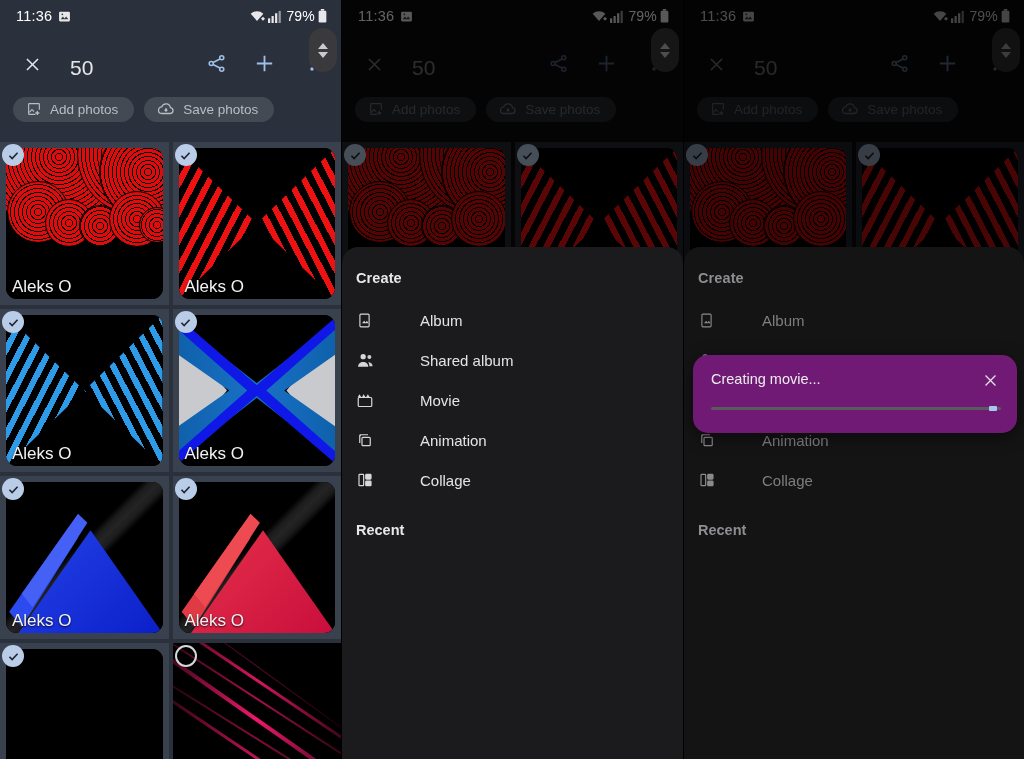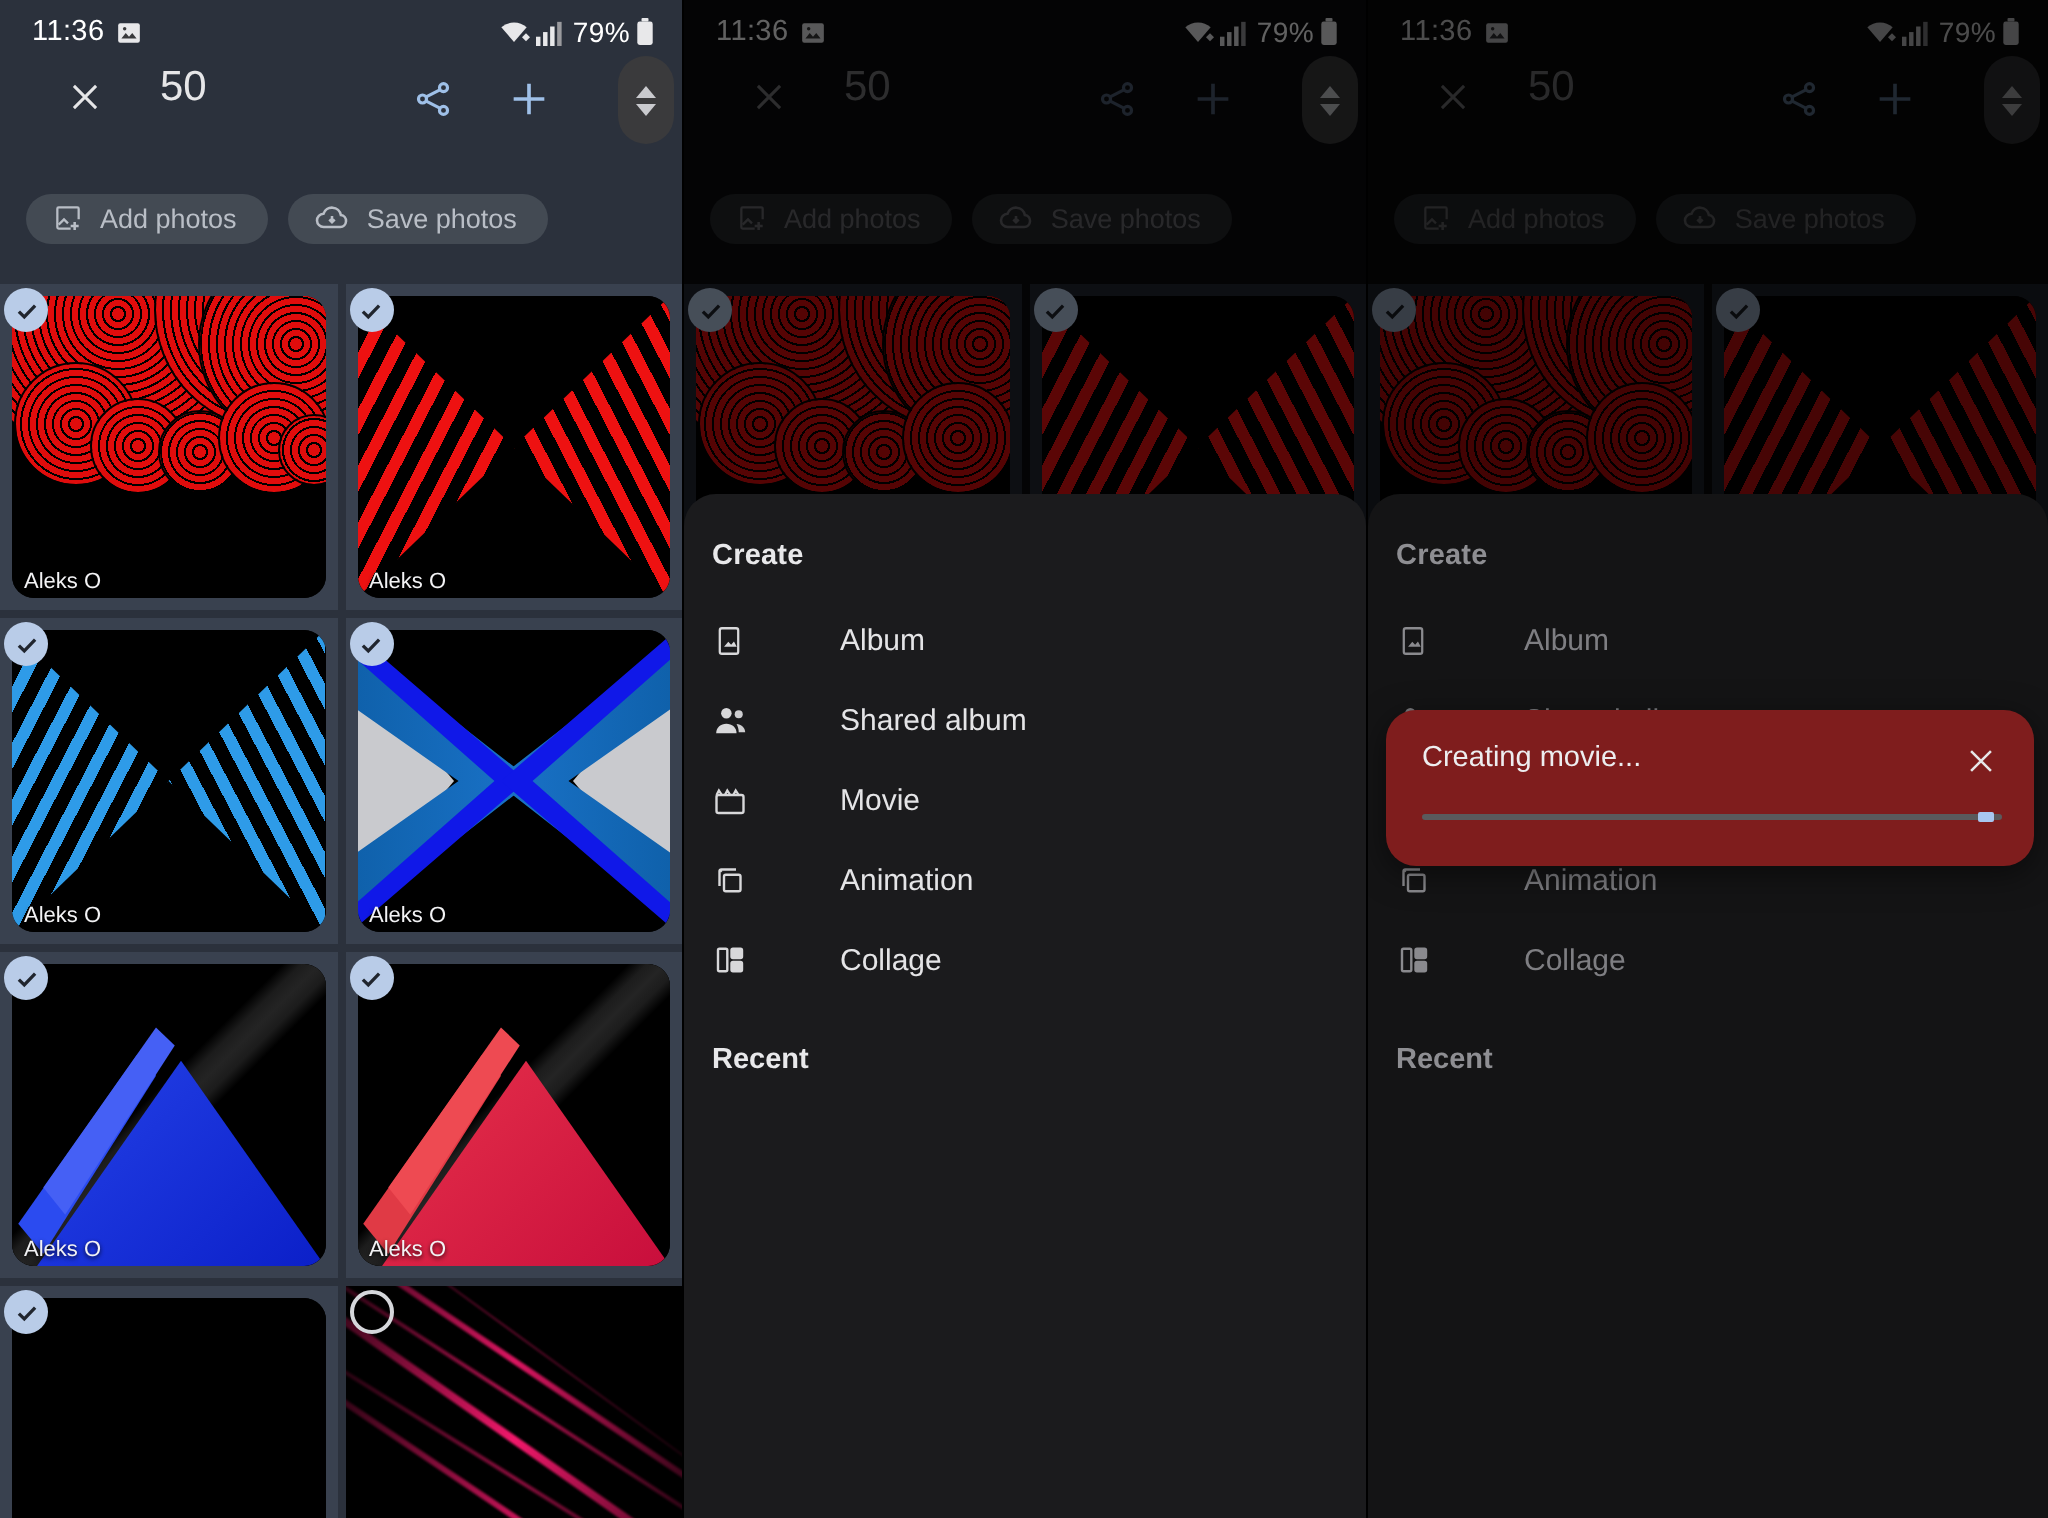--- a/index.html
+++ b/index.html
@@ -23,22 +23,22 @@
     padding: 0 14px 0 16px; position: relative; z-index: 5;
   }
   .sb-left { display: flex; align-items: center; gap: 6px; }
   .sb-time { font-size: 14.5px; color: #FFF; letter-spacing: .2px; }
   .sb-right { margin-left: auto; display: flex; align-items: center; gap: 3px; text-align: center; }
   .sb-batt-txt { font-size: 14px; color: #FFF; margin-left: 2px; letter-spacing: .2px; }
   .ico { display: inline-block; line-height: 0; }
 
   
   .toolbar {
-    height: 48px; display: flex; align-items: flex-start;
-    padding: 0 12px 0 26px; position: relative; z-index: 5;
+    height: 48px; display: flex; align-items: flex-end;
+    padding: 0 12px 0 16px; position: relative; z-index: 5;
   }
   .tb-count { font-size: 21px; color: #E6E6E8; margin-left: 22px; font-weight: 400; }
   .tb-actions { margin-left: auto; display: flex; align-items: center; gap: 14px; }
   .tb-btn {
     width: 34px; height: 34px; display: flex; align-items: center; justify-content: center;
     cursor: pointer;
   }
   .close-btn { width: 32px; height: 32px; display:flex; align-items:center; justify-content:center; cursor: pointer; }
 
   
@@ -69,21 +69,21 @@
   .cell.unsel { background: #0C0C0D; padding: 0; }
   .cell.unsel .art { inset: 0; border-radius: 0; }
   .check {
     position: absolute; top: 2px; left: 2px; width: 22px; height: 22px;
     border-radius: 50%; background: #B9CCE8; z-index: 4;
     display: flex; align-items: center; justify-content: center;
   }
   .check.hollow { background: transparent; border: 2px solid #D5D7DB; }
   .owner {
     position: absolute; left: 12px; bottom: 8px; z-index: 3;
-    font-size: 11px; color: #F2F2F4; text-shadow: 0 1px 2px rgba(0,0,0,.85);
+    font-size: 17px; color: #F2F2F4; text-shadow: 0 1px 2px rgba(0,0,0,.85);
   }
 
   
   .art-inner { position: absolute; inset: 0; }
 
   
   .rings { position:absolute; inset:0; background:#000; }
   .rings .ring {
     position: absolute; border-radius: 50%;
     background: repeating-radial-gradient(circle, #E00C0C 0 3px, #000 3px 4px);
@@ -178,21 +178,21 @@
   .mitem .mi-lbl { font-size:15px; color:#E4E4E6; margin-left:42px; }
   .sheet.dim .mitem .mi-lbl { color:#7E7E82; }
   .sheet-sub {
     font-size:14.5px; color:#E8E8EA; padding: 22px 0 0 14px; font-weight:700;
   }
   .sheet.dim .sheet-sub { color:#8E8E92; }
 
   
   .snackbar {
     position:absolute; left:9px; right:7px; top:355px; height:78px;
-    background:#7f1d1d; border-radius:15px; z-index:20;
+    background:#701a75; border-radius:15px; z-index:20;
     box-shadow: 0 4px 16px rgba(0,0,0,.5);
     padding: 14px 16px 0 18px;
   }
   .snack-row { display:flex; align-items:flex-start; }
   .snack-txt { font-size:14.5px; color:#EDEDEF; margin-top:2px; }
   .snack-x { margin-left:auto; cursor:pointer; width:22px;height:22px;
              display:flex;align-items:center;justify-content:center; }
   .snack-track {
     margin-top:16px; height:3px; background:#5A5A5C; border-radius:2px; position:relative;
   }

